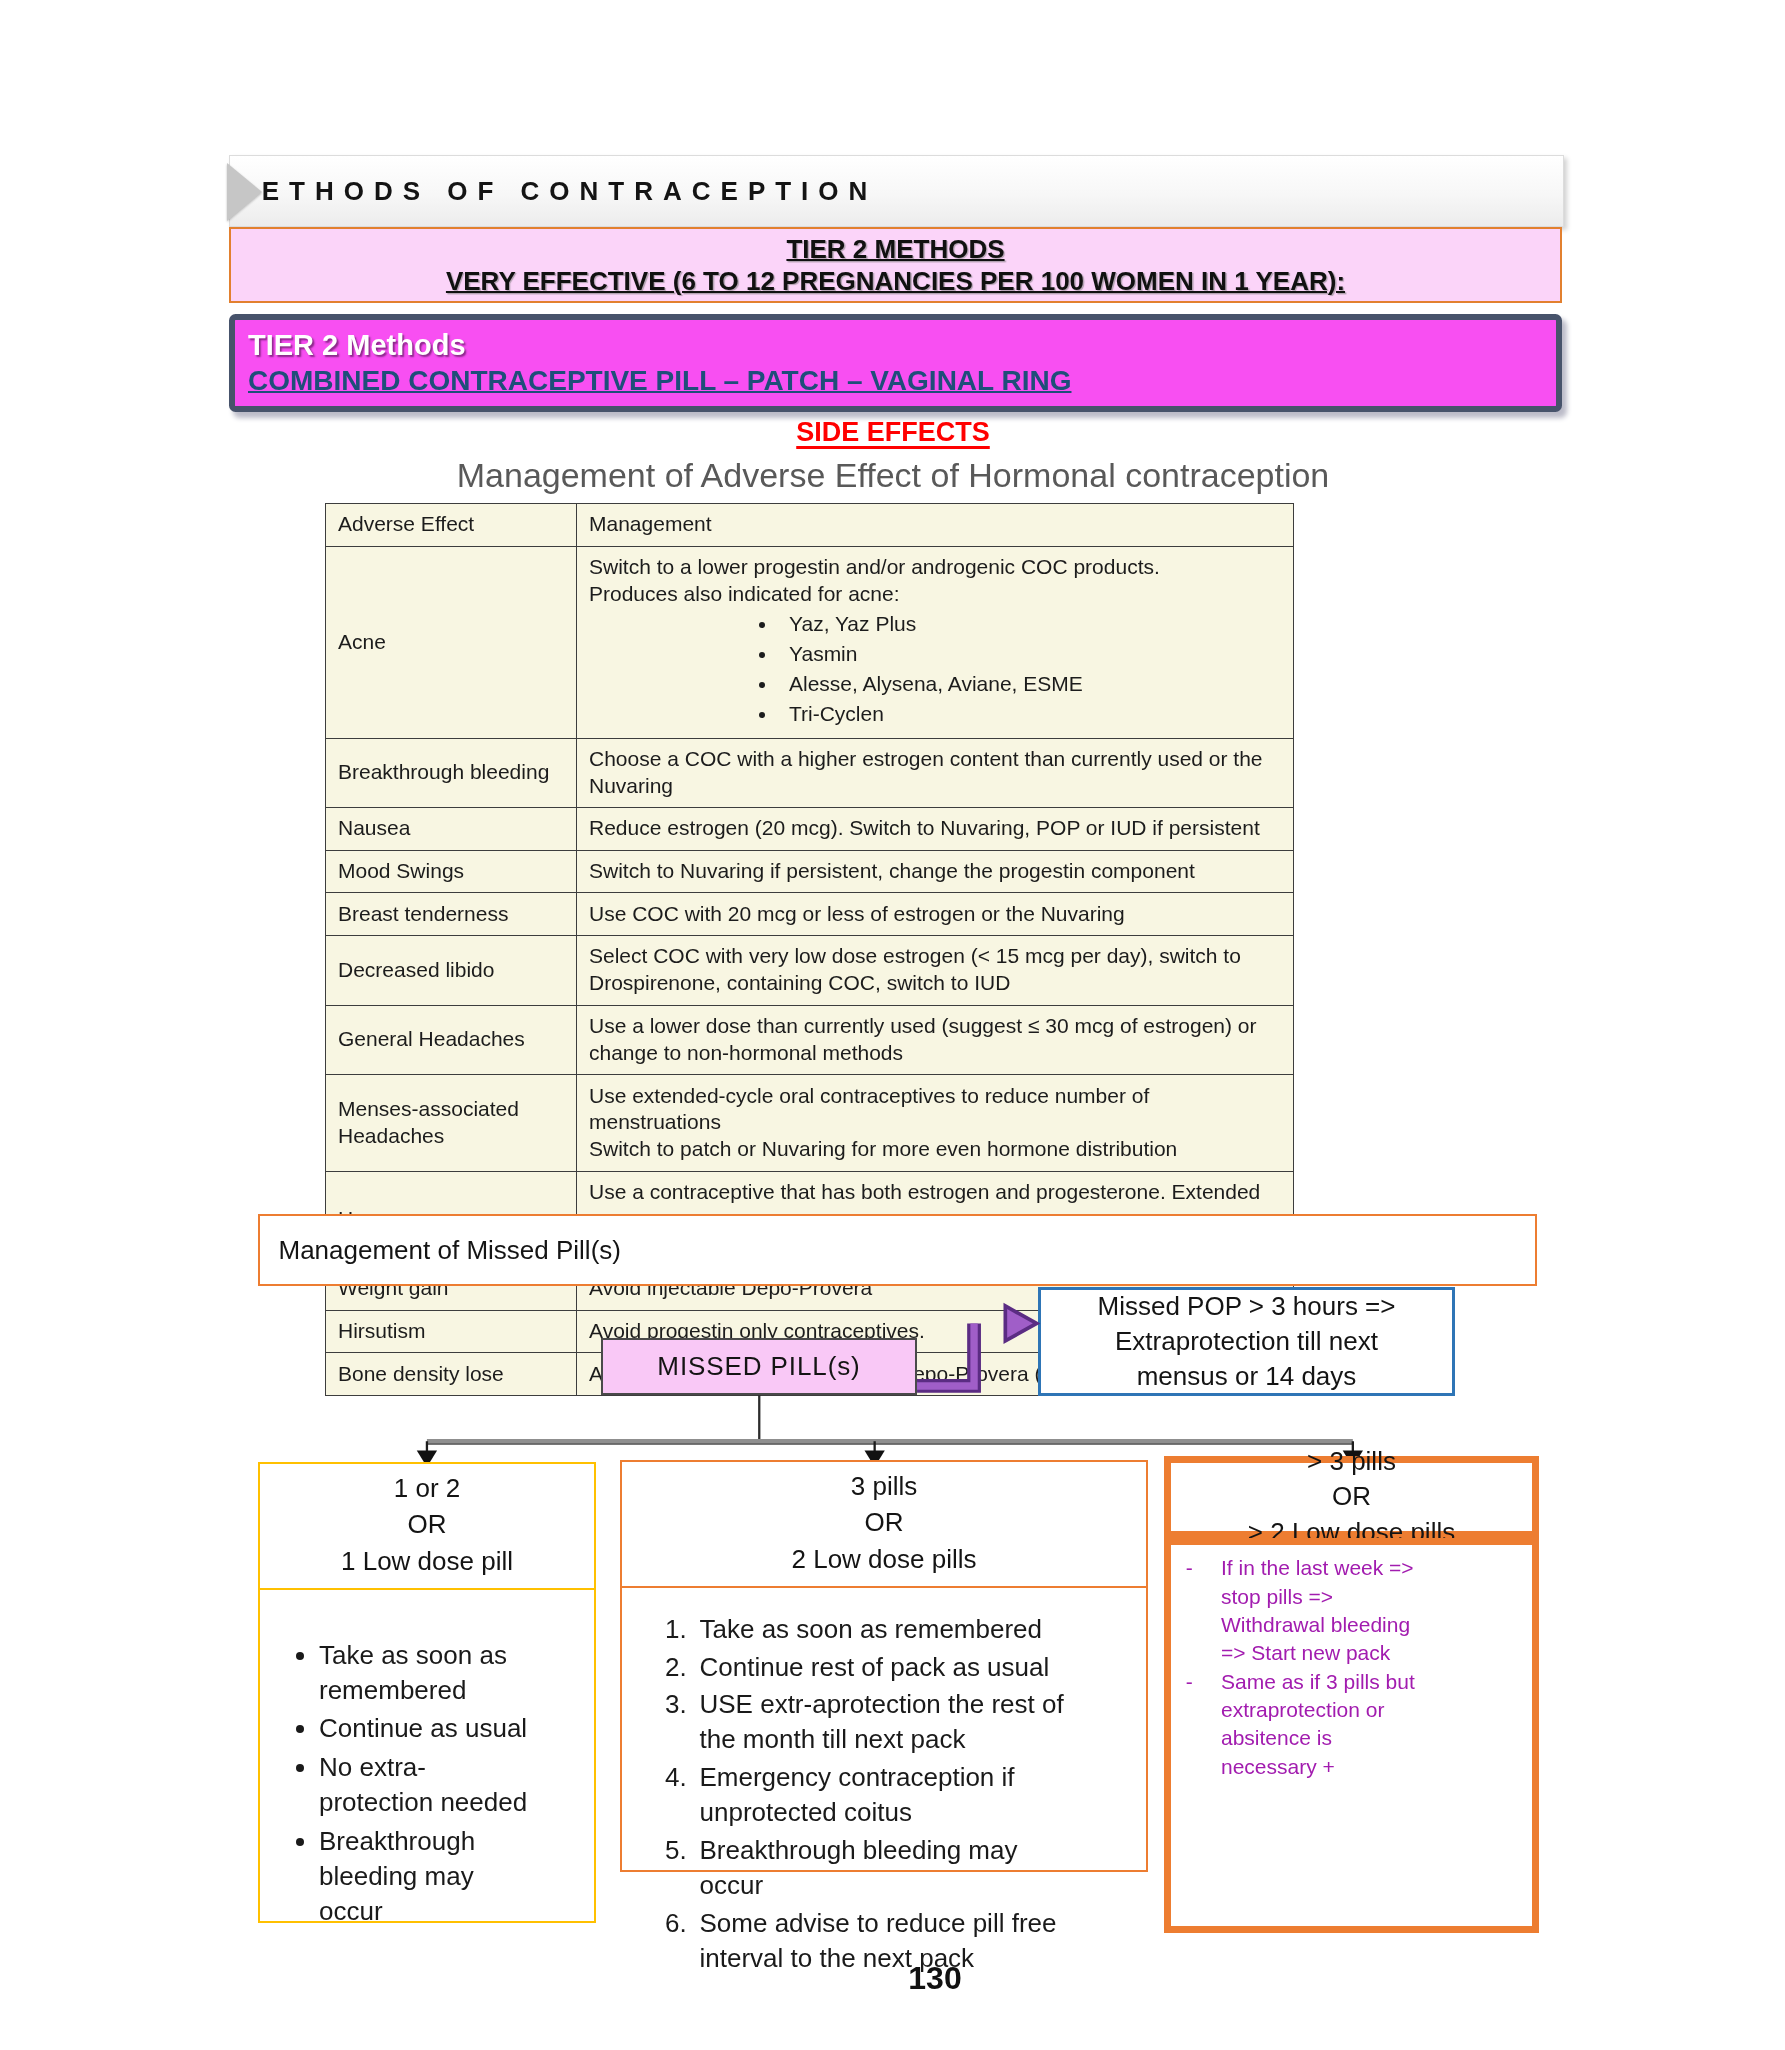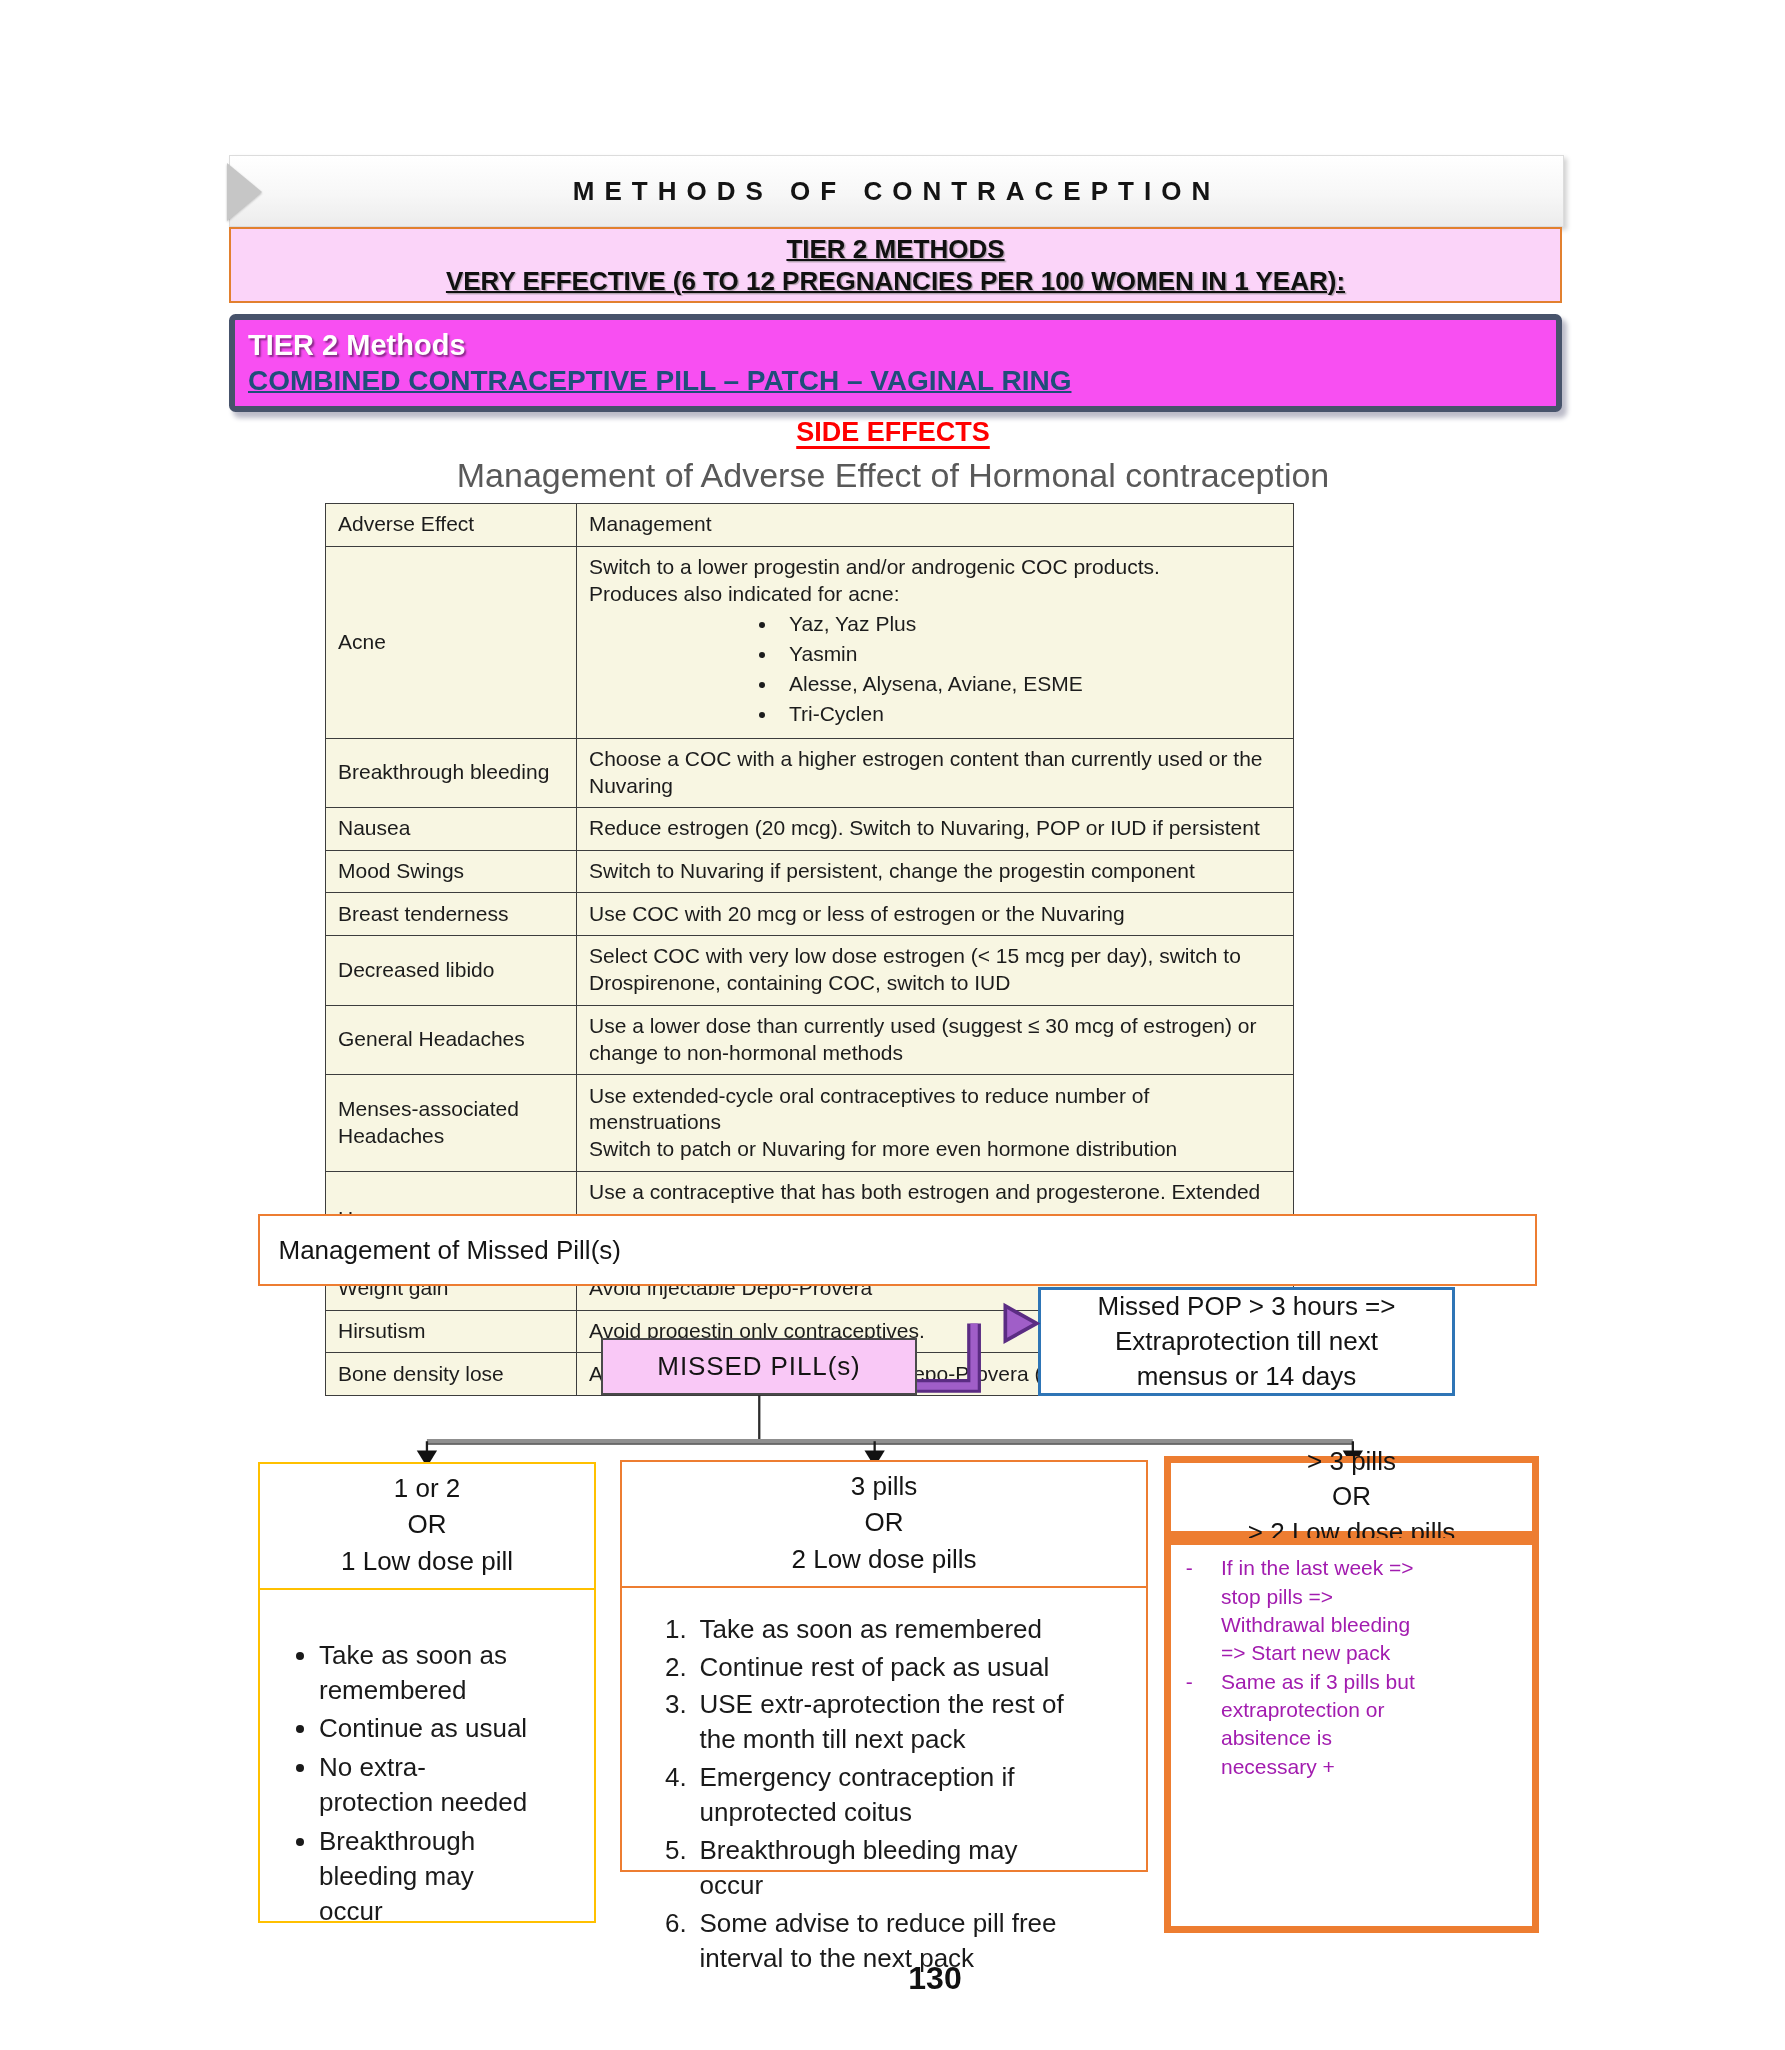--- a/index.html
+++ b/index.html
@@ -3,21 +3,21 @@
 <meta charset="utf-8">
 <style>
   html,body{margin:0;padding:0;background:#ffffff;}
   .page{position:relative;width:1786px;height:2051px;background:#ffffff;overflow:hidden;
         font-family:"Liberation Sans",sans-serif;color:#1a1a1a;}
 
   
   .banner{position:absolute;left:229px;top:155px;width:1333px;height:70px;
           background:linear-gradient(180deg,#ffffff 0%,#f7f7f7 55%,#ececec 100%);
           border:0.9px solid #dcdcdc;box-shadow:2.8px 2.8px 4.6px rgba(0,0,0,0.18);
-          display:flex;align-items:center;justify-content:center;}
+          display:flex;align-items:center;}
   .banner-title{font-size:26px;font-weight:600;letter-spacing:10px;color:#141414;}
   .banner-arrow{position:absolute;left:-2.8px;top:7.4px;width:0;height:0;
           border-top:29px solid transparent;border-bottom:29px solid transparent;
           border-left:35px solid #c6c6c6;filter:drop-shadow(0.9px 1.8px 0.9px rgba(0,0,0,0.25));}
 
   
   .tier-box{position:absolute;left:229px;top:227px;width:1333px;height:76px;
           background:#FBD4F9;border:2.8px solid #E2802F;box-sizing:border-box;
           display:flex;flex-direction:column;align-items:center;justify-content:center;}
   .tier-line{font-size:26px;font-weight:bold;color:#111;text-decoration:underline;

